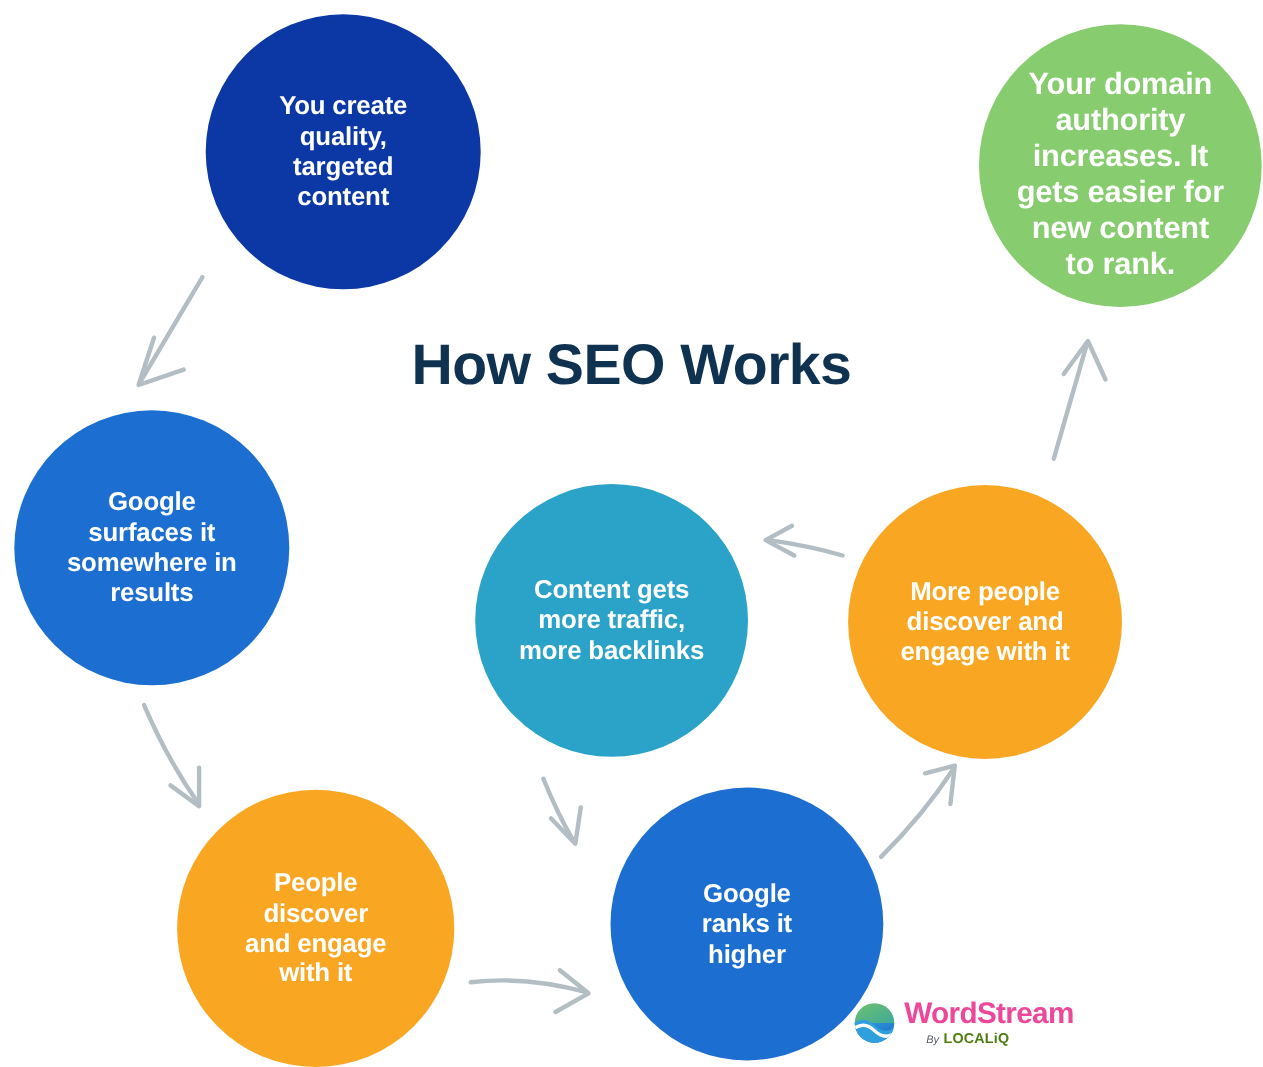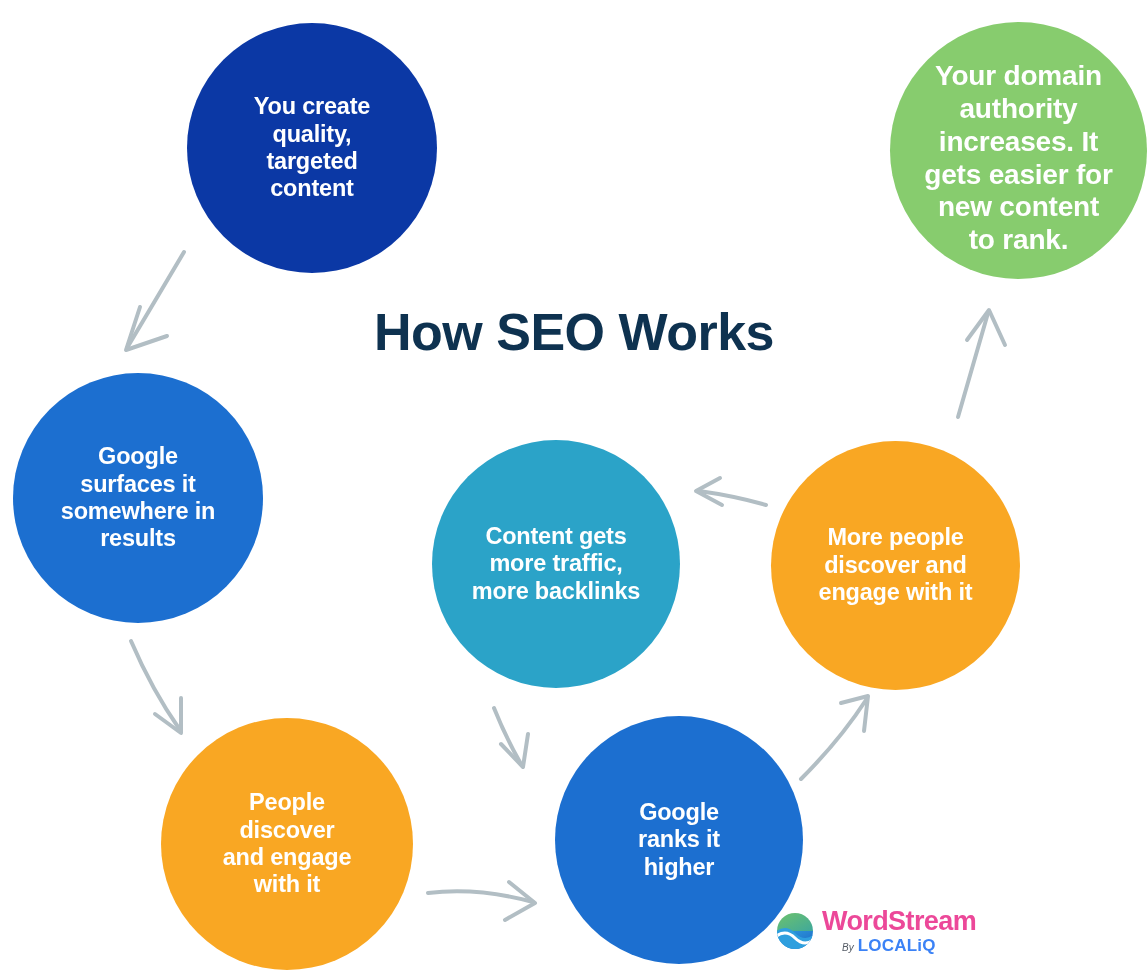--- a/index.html
+++ b/index.html
@@ -37,21 +37,21 @@
   .node-label {
     color: #ffffff;
     font-weight: bold;
     line-height: 1.17;
     letter-spacing: -0.2px;
     padding: 0 6px;
     white-space: pre-line;
   }
   
   #node-create-content {
-    left: 187px; top: 23px; width: 250px; height: 250px;
+    left: 187px; top: 13px; width: 250px; height: 250px;
   }
   #node-create-content .node-label { font-size: 23.5px; }
 
   #node-domain-authority {
     left: 890px; top: 22px; width: 257px; height: 257px;
   }
   #node-domain-authority .node-label { font-size: 28px; margin-top: 16px; }
 
   #node-google-surfaces {
     left: 13px; top: 373px; width: 250px; height: 250px;
@@ -123,23 +123,23 @@
     align-items: baseline;
     gap: 4px;
     margin-left: 20px;
   }
   #brand-by {
     font-size: 10px;
     color: #555c66;
     font-style: italic;
   }
   #brand-localiq {
-    font-size: 17px;
-    font-weight: bold;
-    color: #3b82f6;
+    font-size: 13px;
+    font-weight: bold;
+    color: #4d7c0f;
     letter-spacing: 0.2px;
   }
 </style>
 </head>
 <body>
 
 <div id="canvas">
 
   <svg id="arrow-layer" viewBox="0 0 1148 970">
     <defs>

